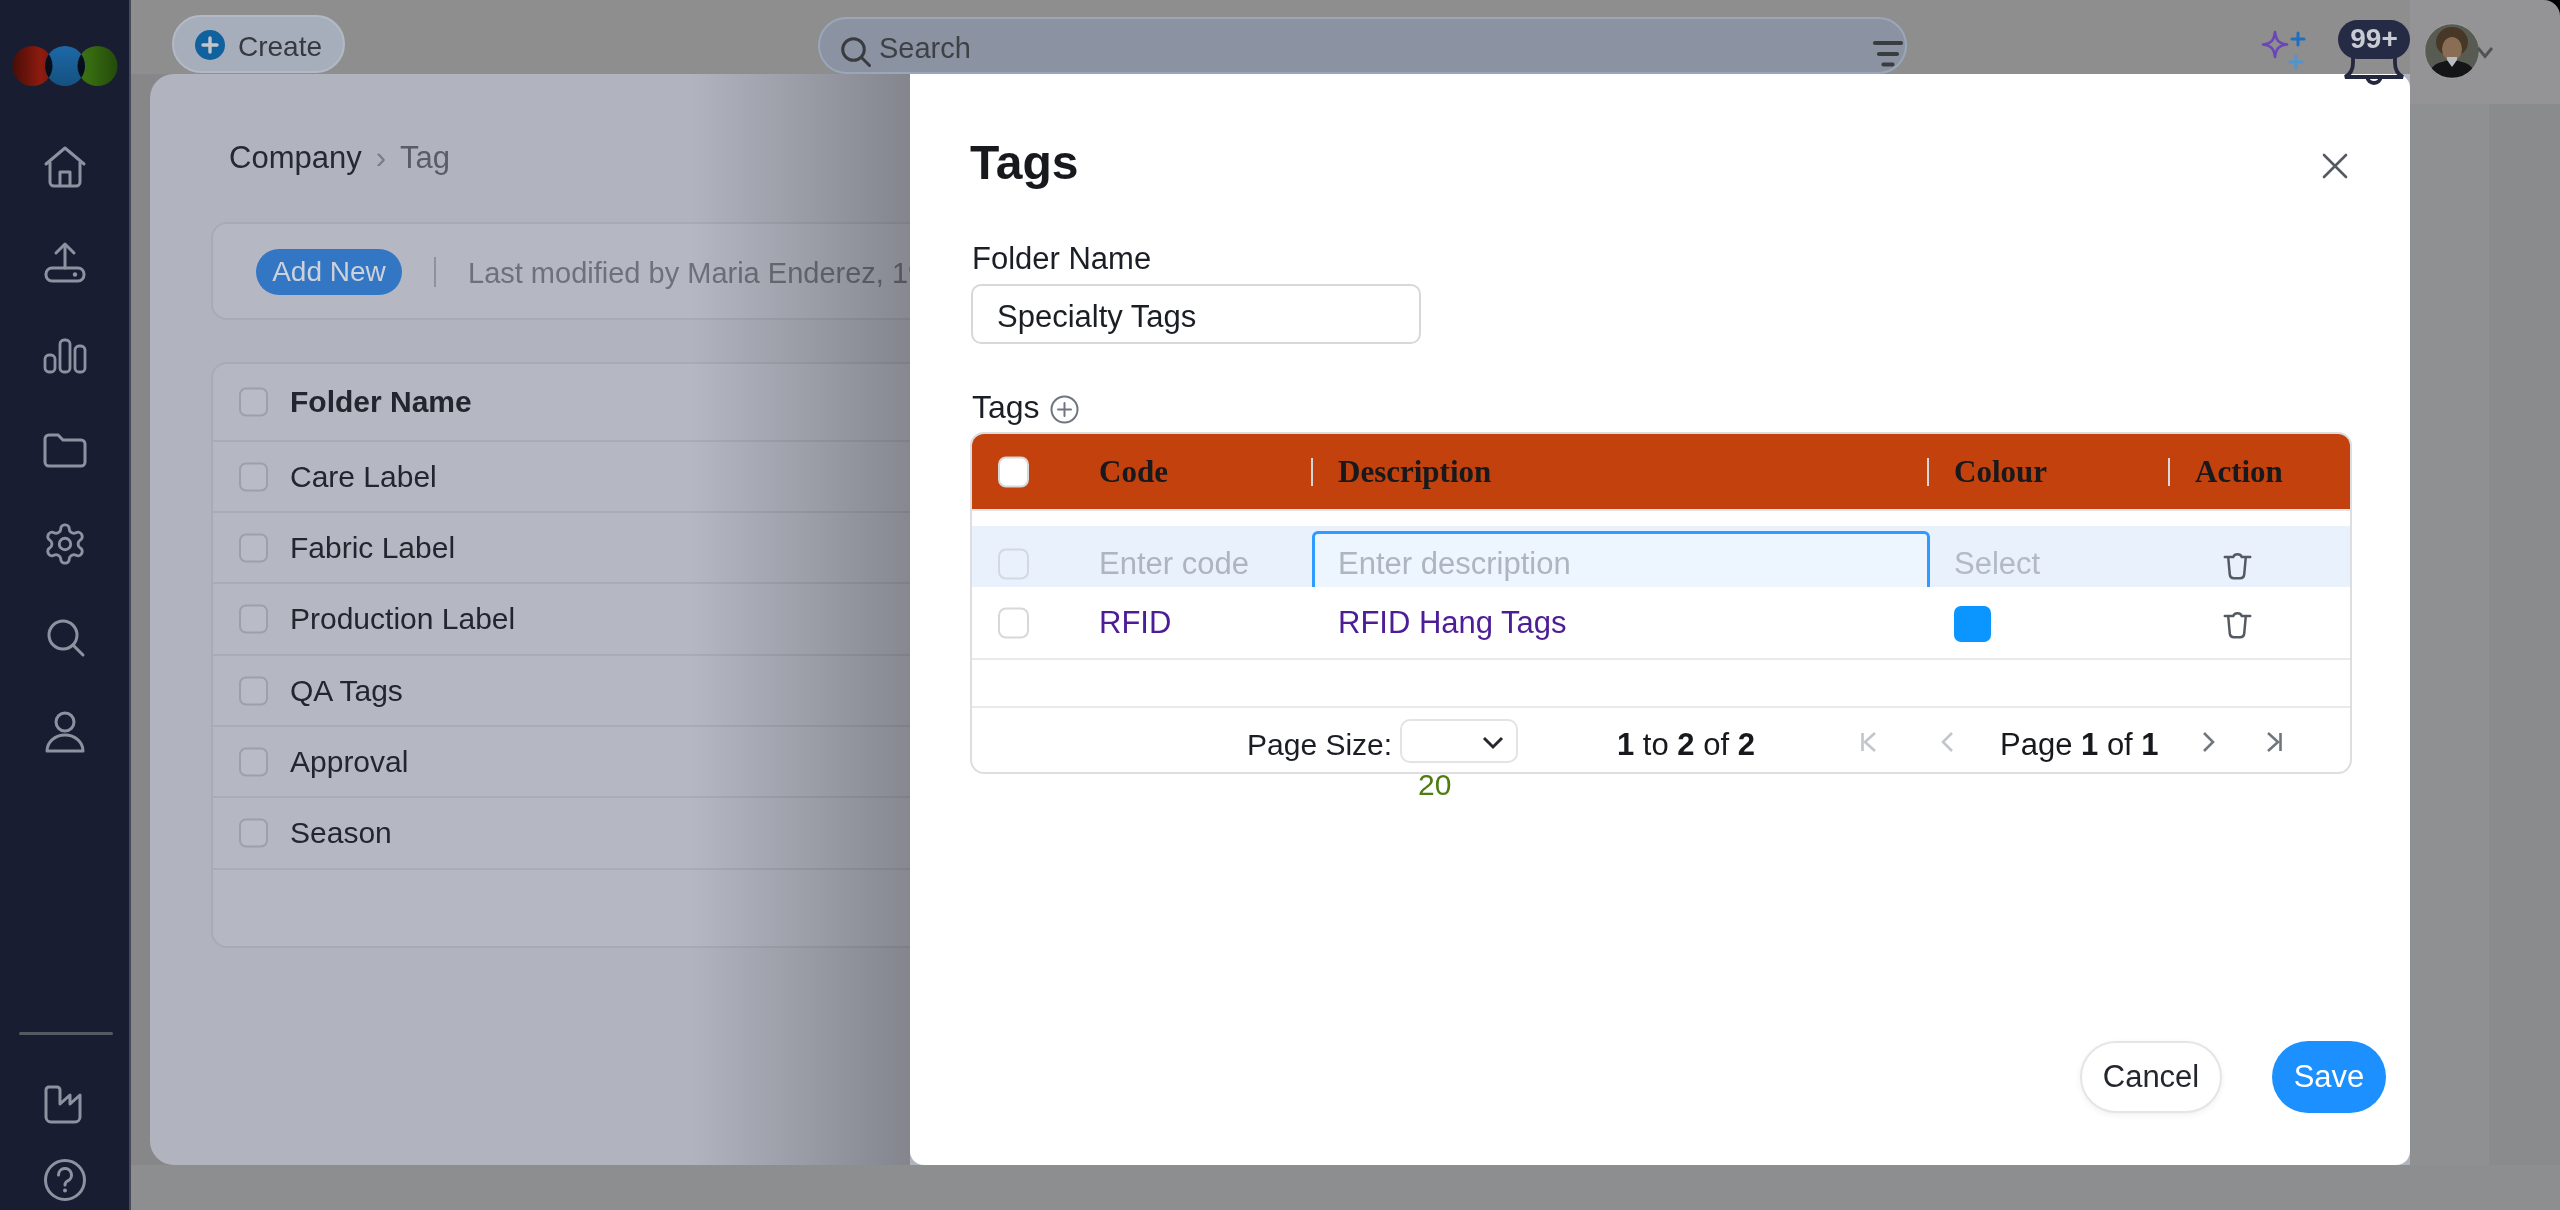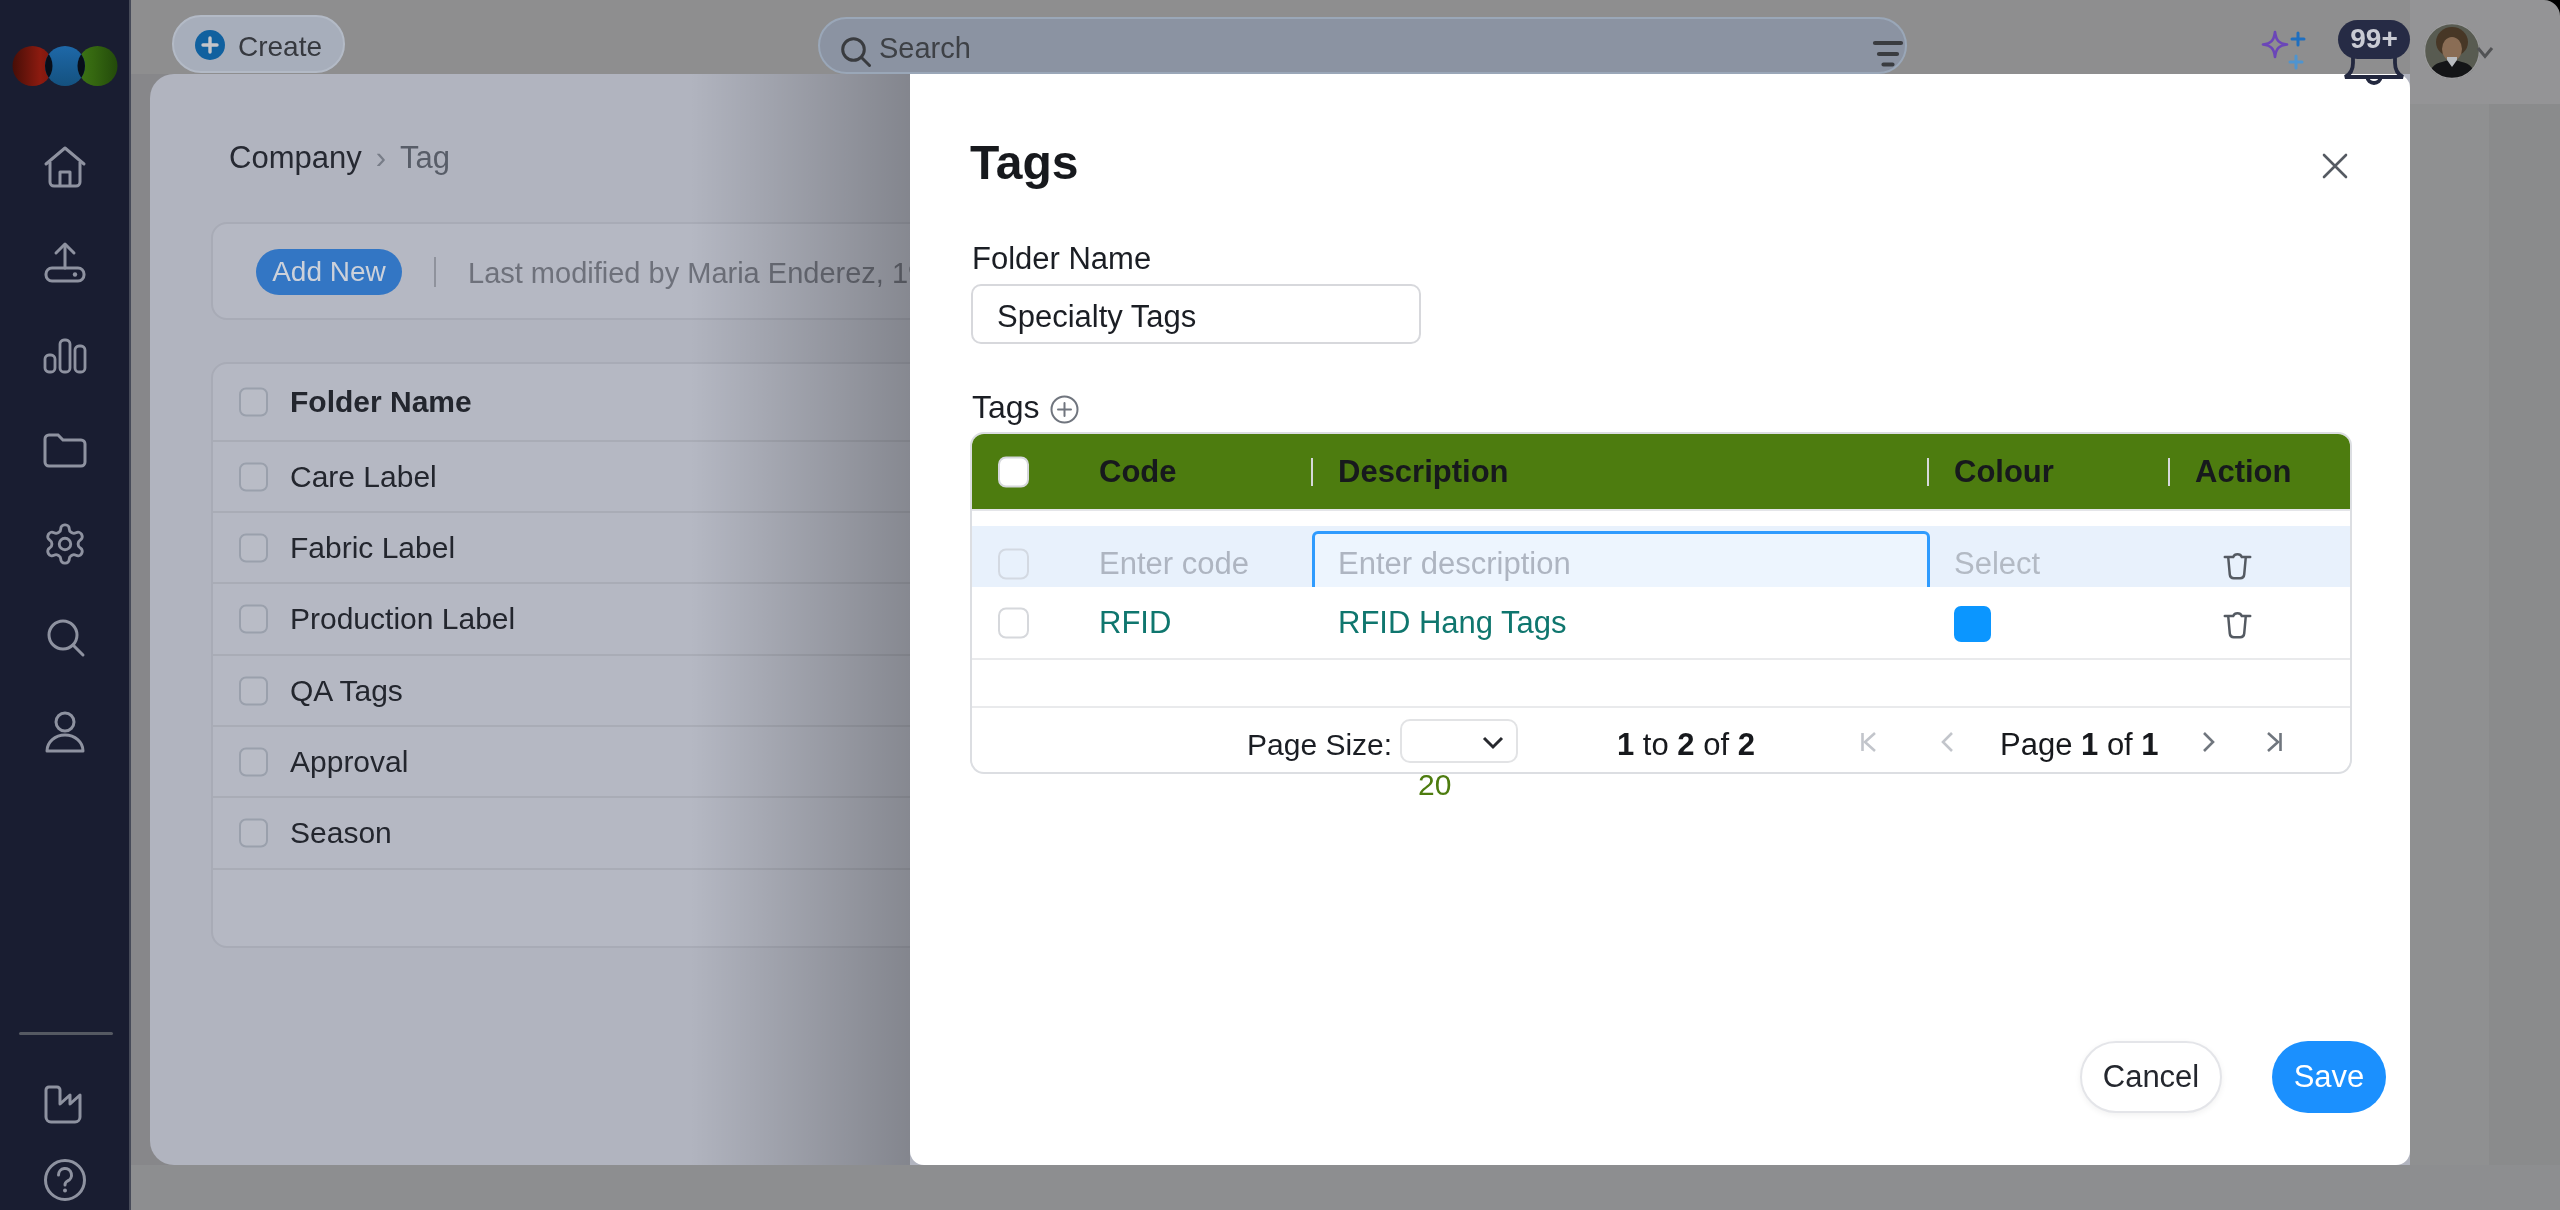--- a/index.html
+++ b/index.html
@@ -38,32 +38,32 @@
 #drawer { position:absolute; left:910px; top:74px; width:1500px; height:1091px; background:#ffffff; border-radius:0 14px 14px 14px; z-index:10; }
 #dtitle { position:absolute; left:60px; top:61px; font-size:48px; font-weight:700; color:#17191d; }
 #dclose { position:absolute; left:1412px; top:79px; width:26px; height:26px; }
 #flabel { position:absolute; left:62px; top:167px; font-size:31px; color:#1b1e24; }
 #finput { position:absolute; left:61px; top:210px; width:450px; height:60px; border:2px solid #d7d8dc; border-radius:10px; }
 #finput span { position:absolute; left:24px; top:13px; font-size:31px; color:#1b1e24; }
 #tagslabel { position:absolute; left:62px; top:315px; font-size:32px; color:#1b1e24; }
 #pluscirc { position:absolute; left:140px; top:321px; }
 
 #dtable { position:absolute; left:60px; top:358px; width:1382px; height:342px; border:2px solid #dcdee2; border-radius:14px; background:#fff; }
-#dthead { position:absolute; left:0; top:0; width:100%; height:77px; background:#4d7c0f; border-bottom:2px solid #e4e5e9; border-radius:12px 12px 0 0; }
+#dthead { position:absolute; left:0; top:0; width:100%; height:77px; background:#c2410c; border-bottom:2px solid #e4e5e9; border-radius:12px 12px 0 0;font-family:Liberation Serif, serif; }
 .hcell { position:absolute; top:50%; transform:translateY(-50%); font-size:31px; font-weight:700; color:#17191d; }
 .hdiv { position:absolute; top:24px; width:2px; height:28px; background:#d6d8da; }
 .dcheck { position:absolute; left:26px; top:50%; transform:translateY(-50%); width:31px; height:31px; border:2px solid #d6d8dc; border-radius:8px; background:#fff; }
 #drow1 { position:absolute; left:0; top:92px; width:100%; height:76px; background:#e8f1fc; border-bottom:1px solid #dfe5ec; }
 #drow1 .dcheck { border-color:#d3d9e2; background:transparent; }
 #dfocus { position:absolute; left:340px; top:5px; width:618px; height:70px; border:3px solid #2f9bfe; border-radius:6px; background:#edf5fe; }
 #drow2 { position:absolute; left:0; top:153px; width:100%; height:73px; background:#fff; border-bottom:2px solid #e9eaec; }
 #swatch { position:absolute; left:982px; top:19px; width:37px; height:36px; background:#0b96ff; border-radius:7px; }
 #drow3 { position:absolute; left:0; top:226px; width:100%; height:48px; background:#fff; border-bottom:2px solid #e9eaec; }
 #dfoot { position:absolute; left:0; top:274px; width:100%; height:74px; }
-.celltxt { position:absolute; top:50%; transform:translateY(-50%); font-size:31px; color:#0f766e; }
+.celltxt { position:absolute; top:50%; transform:translateY(-50%); font-size:31px; color:#4c1d95; }
 .celltxt.ph { color:#aeb5c1; }
 #pagesize { position:absolute; left:275px; top:50%; transform:translateY(-50%); font-size:30px; color:#1b1e24; }
 #psbox { position:absolute; left:428px; top:11px; width:118px; height:44px; border:2px solid #e2e3e5; border-radius:10px; }
 #psbox .v { position:absolute; left:16px; top:6px; font-size:30px; color:#4d7c0f;margin-top:41px; }
 #range { position:absolute; left:645px; top:50%; transform:translateY(-50%); font-size:31px; color:#17191d; }
 #pageof { position:absolute; left:1028px; top:50%; transform:translateY(-50%); font-size:31px; color:#17191d; }
 
 #cancelbtn { position:absolute; left:1170px; top:967px; width:142px; height:72px; background:#fff; border:2px solid #e4e5e9; border-radius:36px; font-size:31px; color:#24272e; text-align:center; line-height:68px; box-shadow:0 2px 6px rgba(0,0,0,0.06); }
 #savebtn { position:absolute; left:1362px; top:967px; width:114px; height:72px; background:#1b90fe; border-radius:36px; font-size:31px; color:#ffffff; text-align:center; line-height:72px; }
 #wincorner { position:absolute; right:0; top:0; width:16px; height:16px; z-index:50; }

